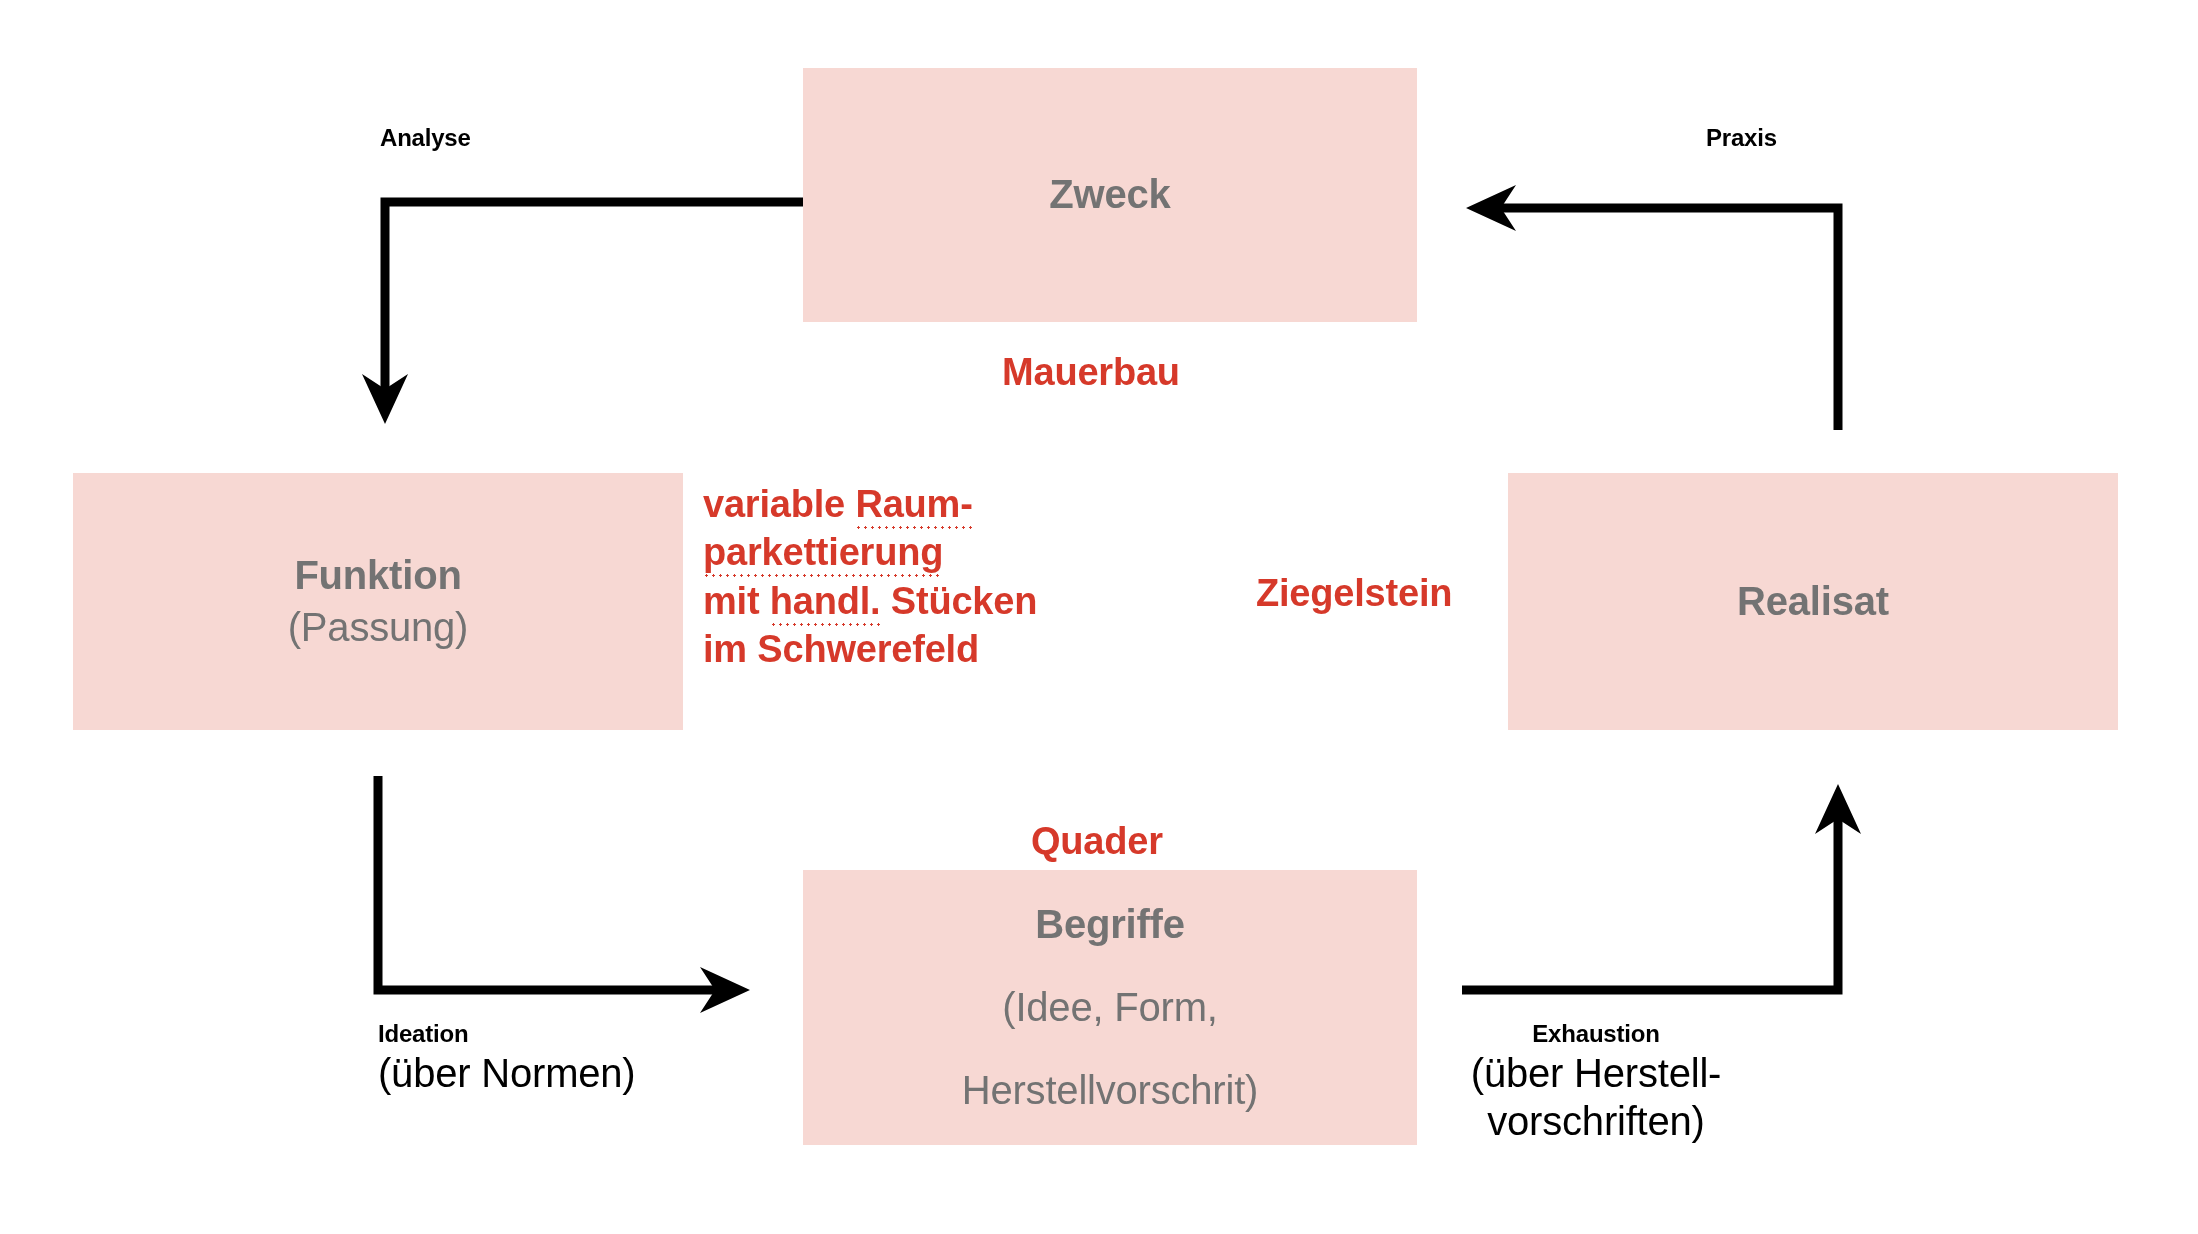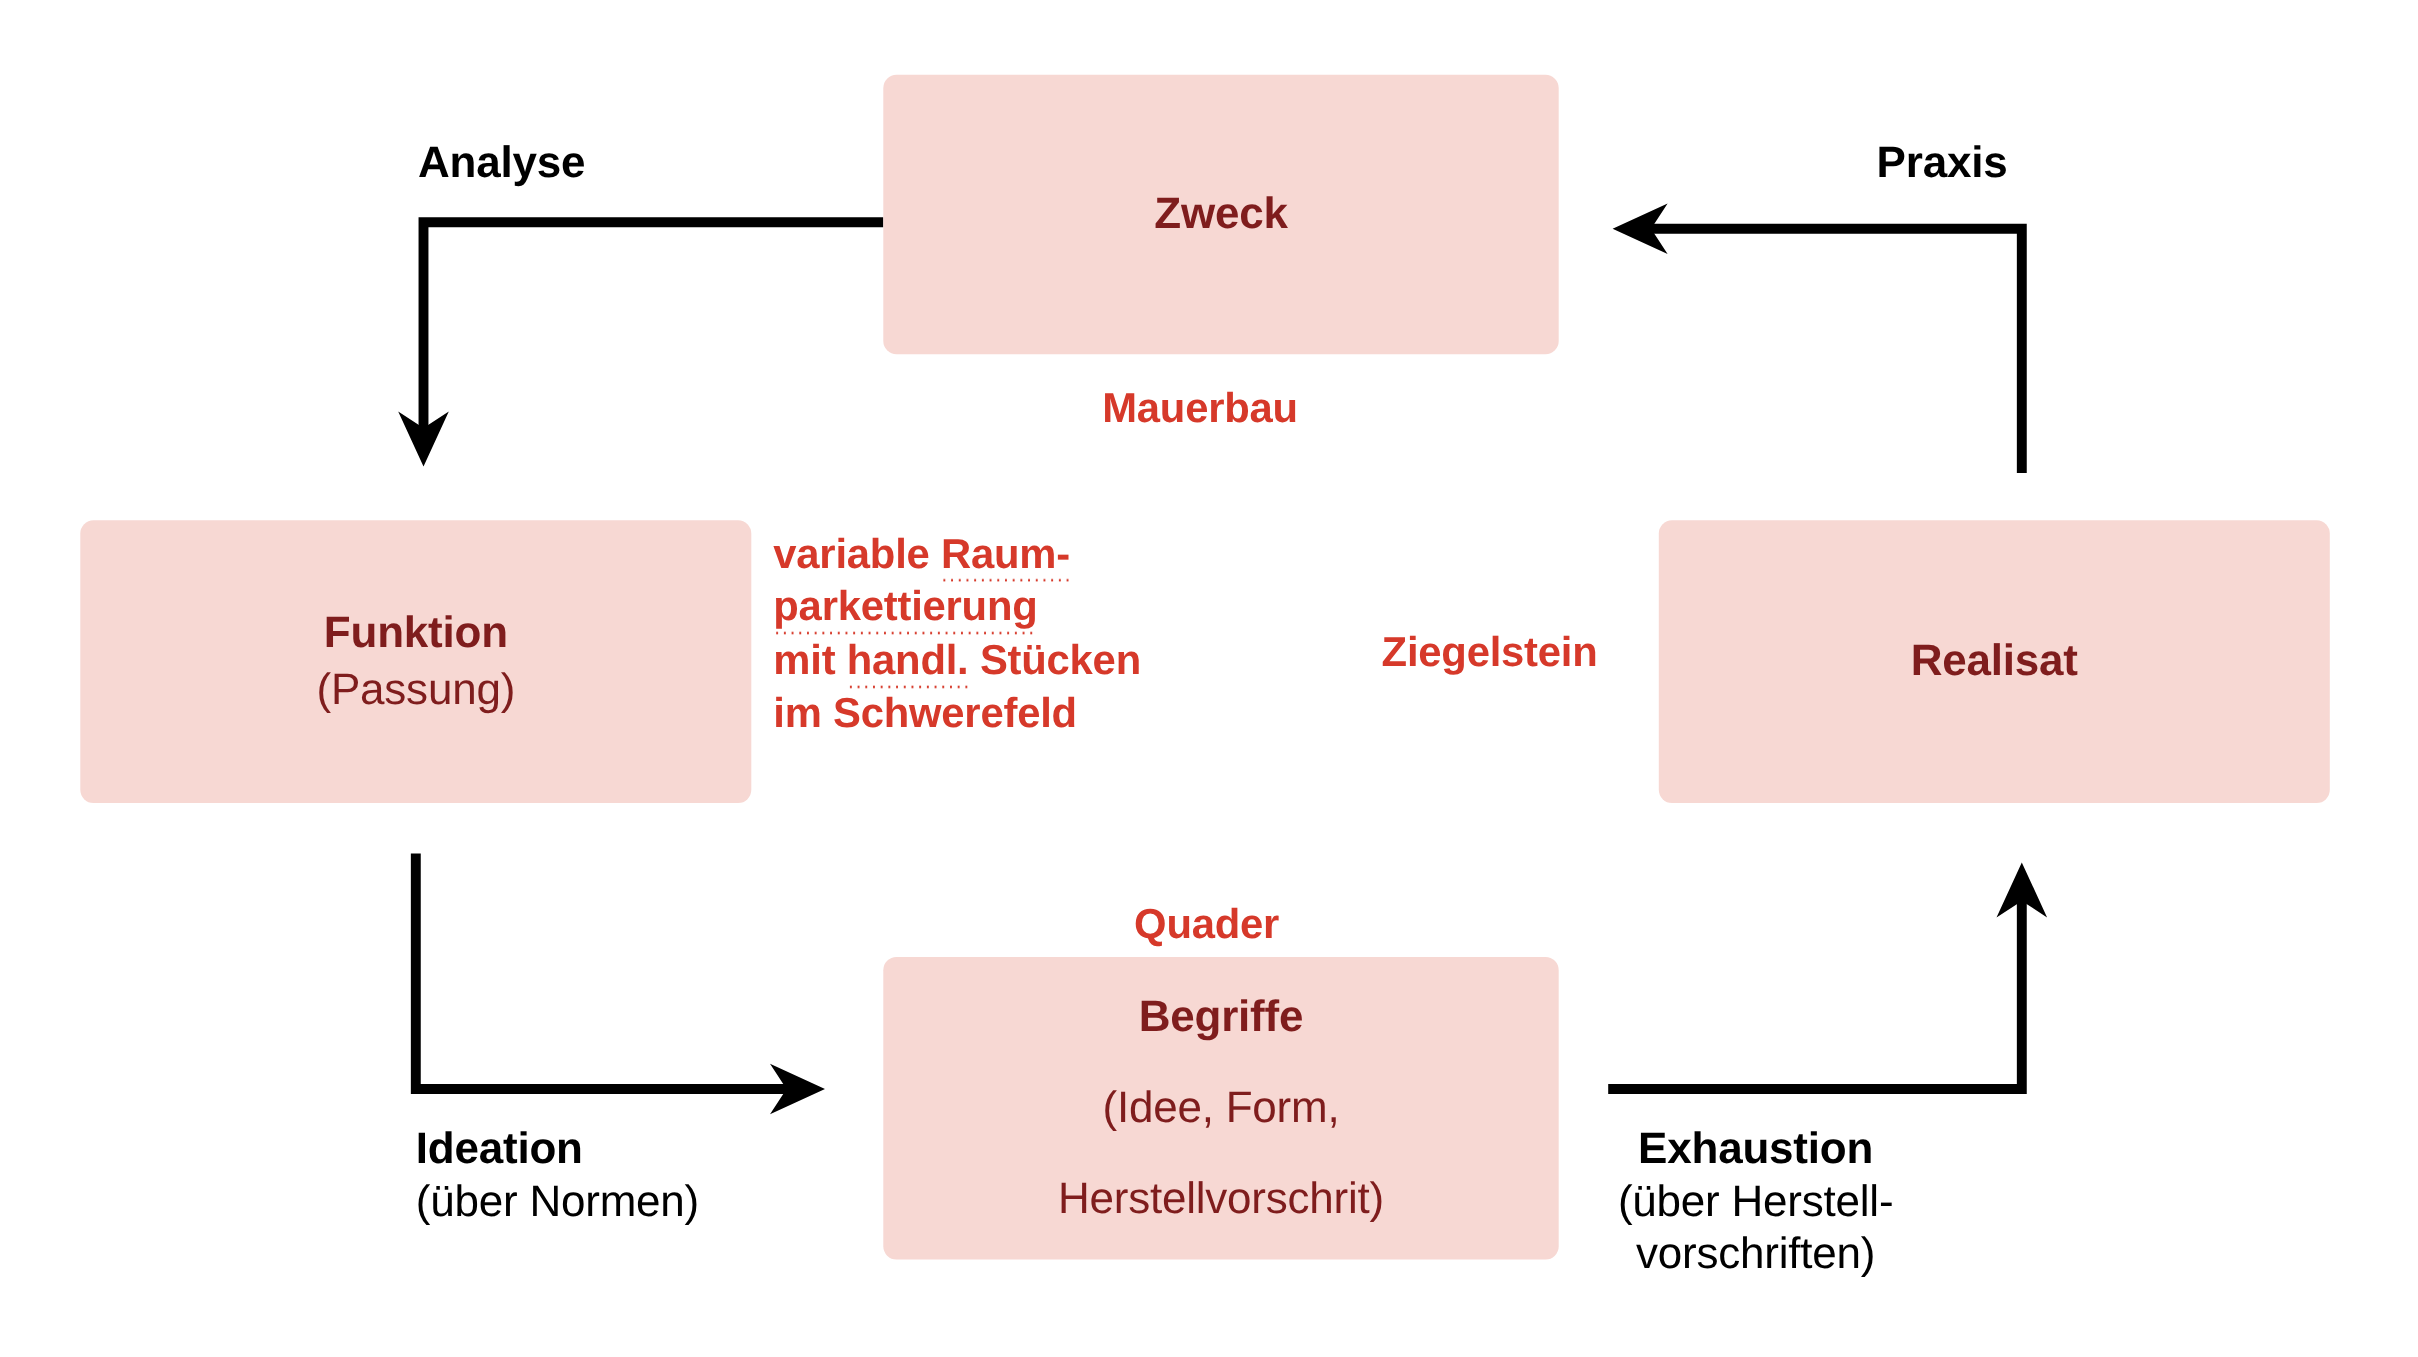--- a/index.html
+++ b/index.html
@@ -19,23 +19,22 @@
 
   
   .box {
     position: absolute;
     background: #f7d8d3;
     display: flex;
     flex-direction: column;
     align-items: center;
     justify-content: center;
     text-align: center;
-    color: #7f1d1d;
+    color: #737373;
     line-height: 1.28;
-    border-radius: 12px;
   }
   .box .title {
     font-weight: bold;
     font-size: 40px;
     letter-spacing: -0.2px;
   }
   .box .sub {
     font-weight: normal;
     font-size: 40px;
     letter-spacing: -0.2px;
@@ -81,21 +80,21 @@
     padding-bottom: 4px;
   }
 
   
   .edge-label {
     position: absolute;
     color: #000000;
     white-space: nowrap;
     line-height: 1.2;
   }
-  .edge-label .strong { display: block; font-weight: bold; font-size: 40px; letter-spacing: -0.2px; }
+  .edge-label .strong { display: block; font-weight: bold; font-size: 24px; letter-spacing: -0.2px; }
   .edge-label .weak   { display: block; font-weight: normal; font-size: 40px; letter-spacing: -0.2px; }
 
   #lbl-analyse    { left: 380px;  top: 124px; }
   #lbl-praxis     { left: 1706px; top: 124px; }
   #lbl-ideation   { left: 378px;  top: 1020px; text-align: left; }
   #lbl-exhaustion { left: 1596px; top: 1020px; text-align: center; transform: translateX(-50%); }
 
   
   #arrows {
     position: absolute;

